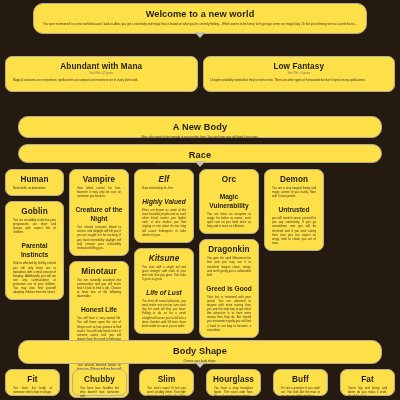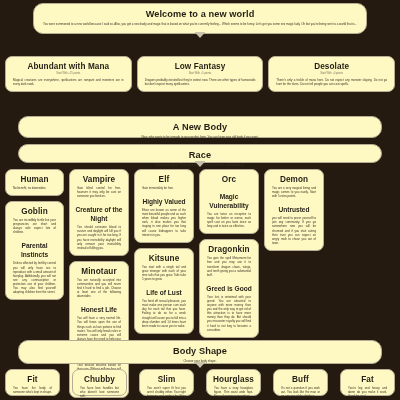--- a/index.html
+++ b/index.html
@@ -6,21 +6,21 @@
   body{
     width:400px;height:400px;overflow:hidden;
     background:#241a10;
     font-family:"Liberation Sans", sans-serif;
     color:#2b2519;
   }
   .page{width:400px;height:400px;position:relative;box-sizing:border-box;padding:3px 0 0 0;}
 
   
   .card{
-    background:#fef9c3;
+    background:#fde047;
     border-radius:7px;
     box-sizing:border-box;
     padding:4px 5px 5px 5px;
     position:relative;
     border:1px solid #b6ad94;
   }
   .card.banner{border-radius:10px;}
   .card-title{
     text-align:center;
     font-weight:bold;
@@ -79,21 +79,21 @@
   .h-newbody{height:22px;}
   .h-race{height:19px;}
   .h-bodyshape{height:24px;}
   .h-shape-card{height:27px;}
 
   
   .race-grid{display:flex;gap:5px;padding:0 5px;align-items:flex-start;box-sizing:border-box;}
   .race-col{display:flex;flex-direction:column;gap:5px;}
   .race-col.c1{width:59px;}
   .race-col.c2{width:60px;align-items:center;}
-  .race-col.c3{width:60px;}
+  .race-col.c3{width:60px;font-style:italic;}
   .race-col.c4{width:60px;}
   .race-col.c5{width:60px;}
 
   .shape-row{display:flex;gap:4px;padding:0 5px;box-sizing:border-box;}
   .shape-row .card{flex:1;}
 </style>
 </head>
 <body>
 
 <div class="page">
@@ -112,25 +112,20 @@
     <div class="card h-world" style="flex:1">
       <div class="card-title">Abundant with Mana</div>
       <div class="card-sub">Start With +15 points</div>
       <div class="card-body">Magical creatures are everywhere, spellcasters are rampant and monsters are in every dark nook.</div>
     </div>
     <div class="card h-world" style="flex:1">
       <div class="card-title">Low Fantasy</div>
       <div class="card-sub">Start With +5 points</div>
       <div class="card-body">Dragons probably existed but they're extinct now. There are other types of humanoids but don't expect many spellcasters.</div>
     </div>
-    <div class="card h-world" style="flex:1">
-      <div class="card-title">Desolate</div>
-      <div class="card-sub">Start With +0 points</div>
-      <div class="card-body">There's only a trickle of mana here. Do not expect any monster slaying. Do not go hunt for the elves. Do not tell people you can cast spells.</div>
-    </div>
   </div>
 
   <div class="spacer-8"></div>
 
   <div class="row wide-banner">
     <div class="card banner h-newbody" style="flex:1">
       <div class="card-title">A New Body</div>
       <div class="card-body">Now, who wants to be remade in your perfect form. You can keep your old body if you want.</div>
     </div>
   </div>

